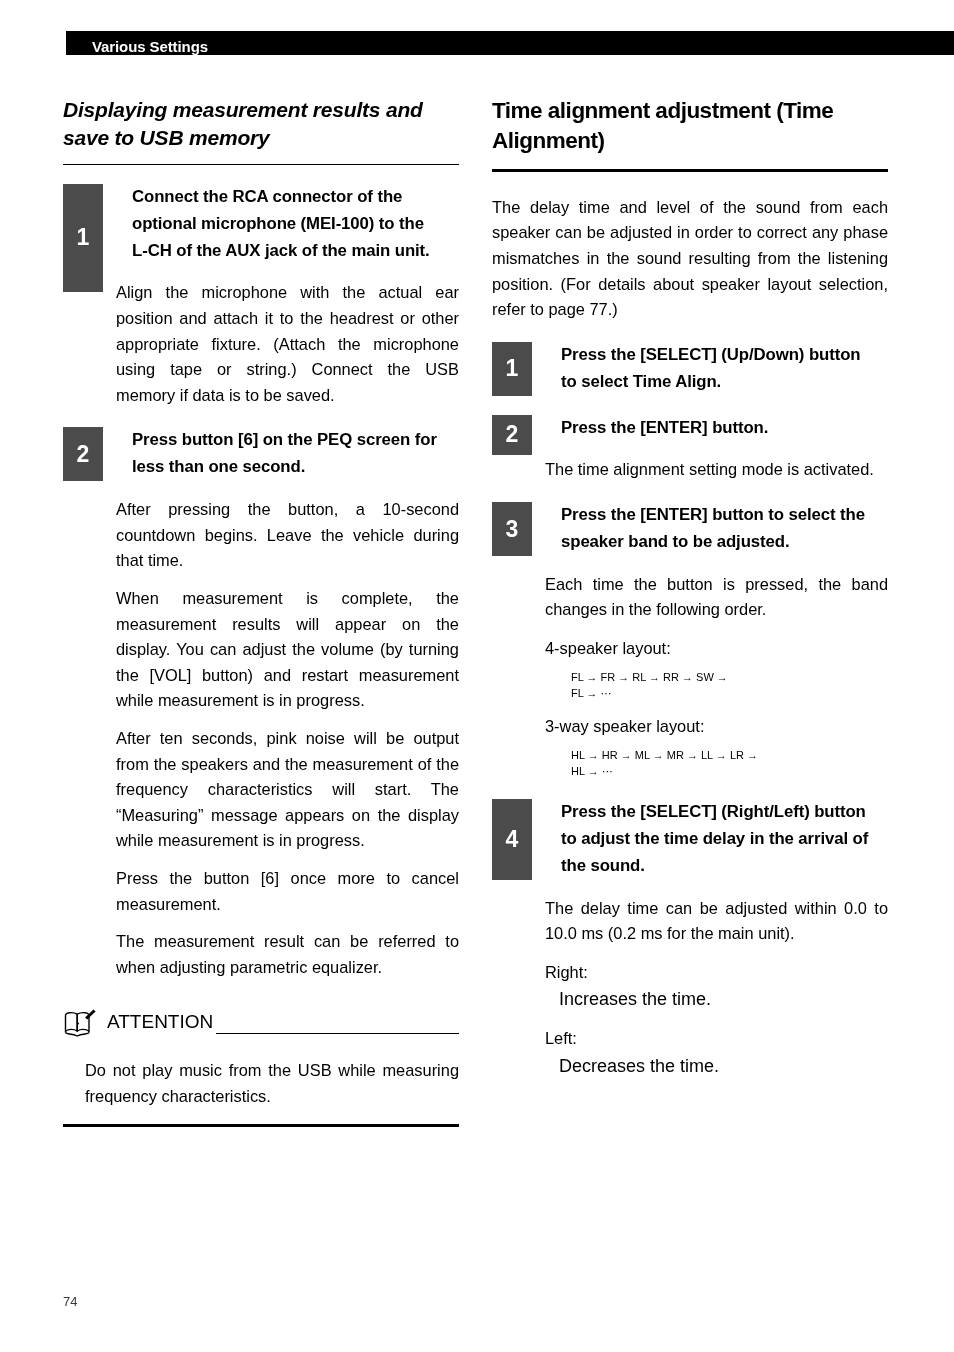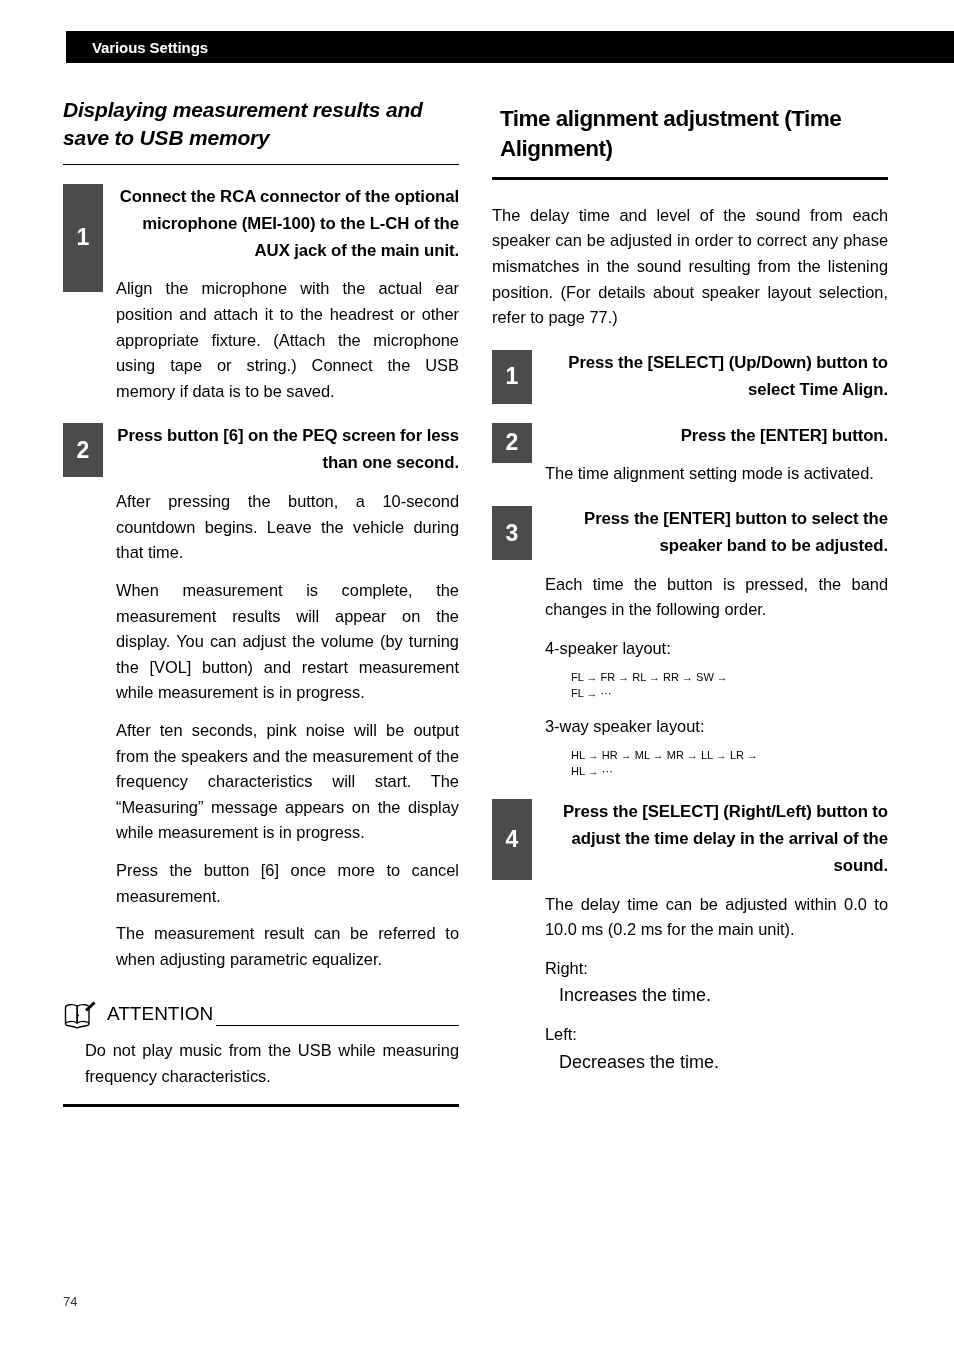--- a/index.html
+++ b/index.html
@@ -15,24 +15,24 @@
     color: #000000;
     overflow: hidden;
   }
 
   
   .header-bar {
     position: absolute;
     left: 66px;
     top: 31px;
     right: 0;
-    height: 32px;
+    height: 24px;
     background: #000000;
     display: flex;
-    align-items: center;
+    align-items: flex-end;
   }
   .header-bar .header-title {
     color: #ffffff;
     font-size: 15px;
     font-weight: bold;
     letter-spacing: -0.1px;
     margin-left: 26px;
   }
 
   
@@ -55,21 +55,21 @@
   }
   .rule-thin {
     border: 0;
     border-top: 1.6px solid #000;
     margin: 12px 0 0 0;
   }
   .sec-heading-bold {
     font-size: 22.5px;
     font-weight: bold;
     line-height: 1.33;
-    margin: 8px;
+    margin: 0;
     letter-spacing: -0.5px;
   }
   .rule-thick {
     border: 0;
     border-top: 3px solid #000;
     margin: 13px 0 0 0;
   }
 
   
   p.body {
@@ -103,23 +103,22 @@
   .step-badge.h4 { height: 108px; }
   .step-badge.h3 { height: 81px; }
   .step-badge.h2 { height: 54px; }
   .step-badge.h1 { height: 40px; }
 
   .step-body { margin-left: 53px; }
   .step-title {
     font-size: 16.8px;
     font-weight: bold;
     line-height: 1.6;
-    margin: 0;
+    margin: 16px;
     letter-spacing: -0.1px;
-    text-align: right;
   }
   .step-body p.body { margin-top: 12px; }
 
   
   .seq-label {
     font-size: 16.4px;
     line-height: 1.56;
     margin: 13px 0 0 0;
   }
   .seq {
@@ -164,21 +163,21 @@
     top: -5px;
     white-space: nowrap;
   }
   .attention-headrule {
     flex: 1 1 auto;
     border-bottom: 1.6px solid #000;
     margin-left: 3px;
     position: relative;
     top: -2px;
   }
-  .attention p.body { margin-top: 10px; padding-left: 22px; }
+  .attention p.body { margin-top: 22px; padding-left: 22px; }
   .attention-bottomrule {
     border: 0;
     border-top: 3.4px solid #000;
     margin: 15px 0 0 0;
   }
 
   
   .page-number {
     position: absolute;
     left: 63px;

